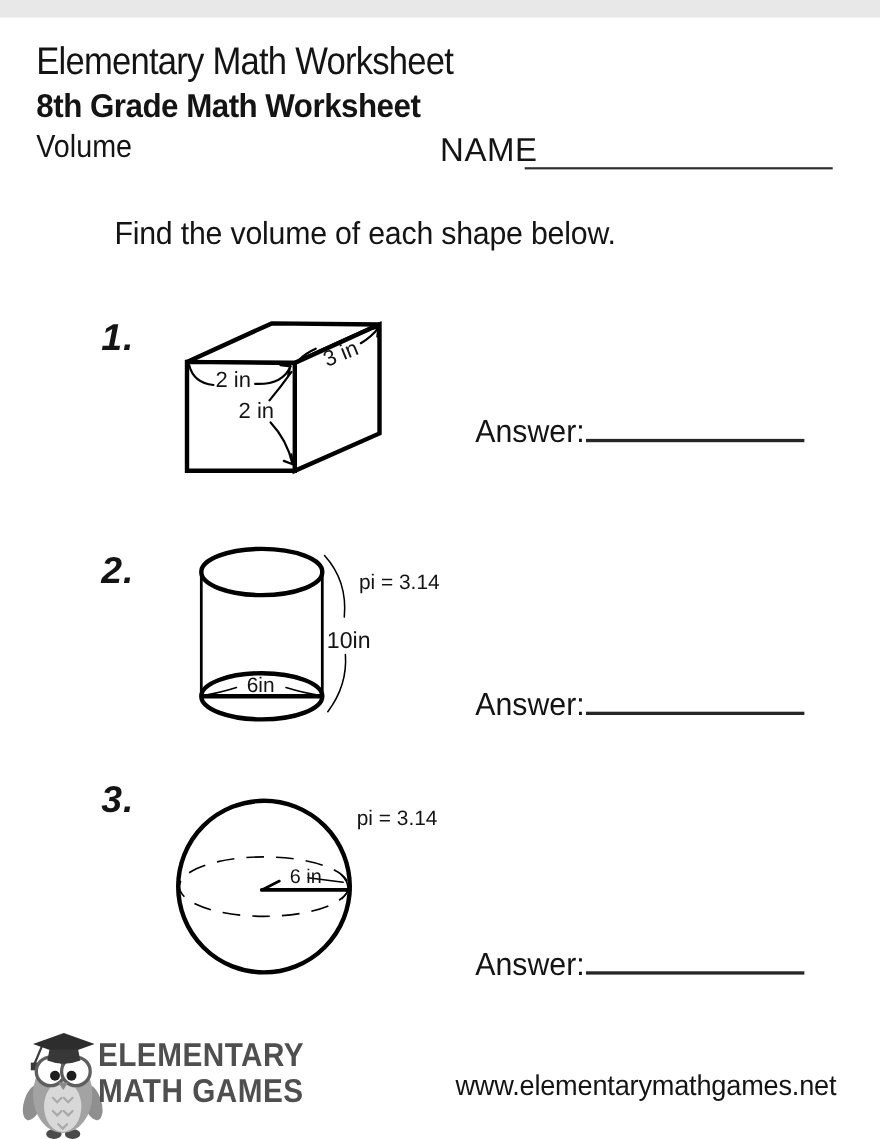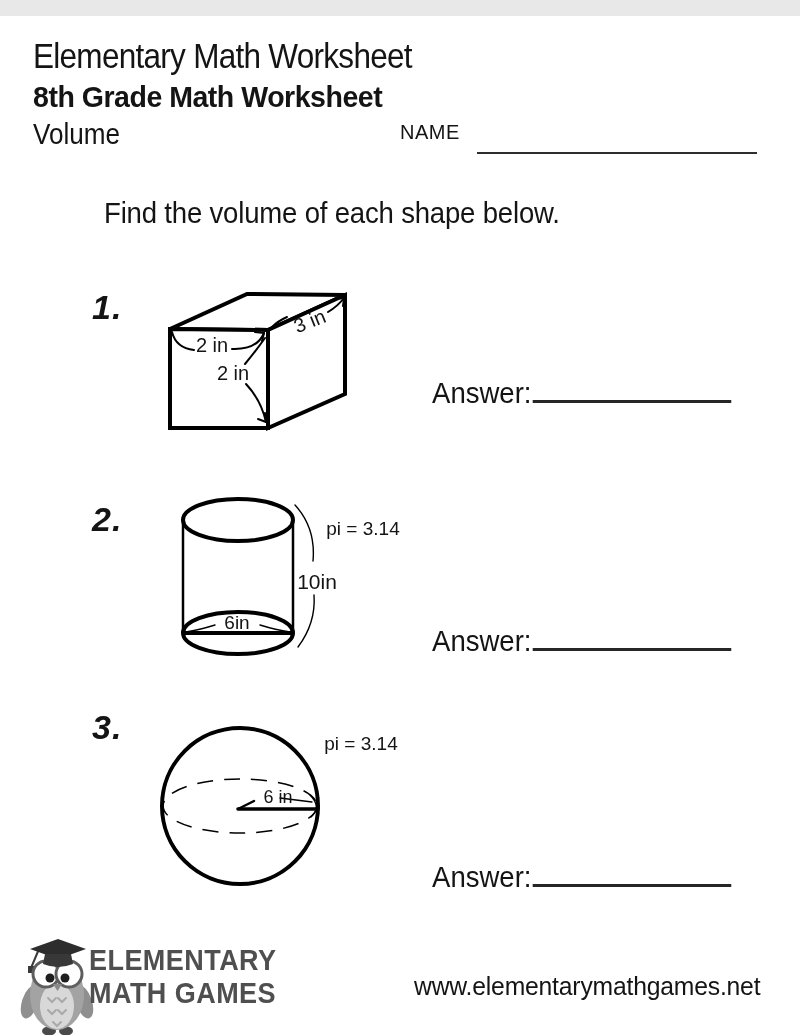--- a/index.html
+++ b/index.html
@@ -11,21 +11,21 @@
     overflow:hidden;
     font-family:"Liberation Sans",sans-serif;
     color:#141414;
   }
   .abs{position:absolute;white-space:nowrap;line-height:1;}
   .condense{transform:scaleX(0.9);transform-origin:left top;}
   .condense95{transform:scaleX(0.95);transform-origin:left top;}
   .title-main{left:33px;top:22px;font-size:35px;letter-spacing:-0.8px;}
   .title-sub{left:33px;top:66px;font-size:30px;font-weight:bold;letter-spacing:-0.5px;}
   .topic{left:33px;top:104px;font-size:29px;}
-  .name-label{left:400px;top:106px;font-size:20px;letter-spacing:0.5px;}
+  .name-label{left:400px;top:106px;font-size:30px;letter-spacing:0.5px;}
   .name-line{left:477px;top:136px;width:280px;border-top:2.5px solid #2e2e2e;height:0;}
 
   .instruction{left:104px;top:183px;font-size:29px;letter-spacing:-0.2px;}
 
   .pnum{font-size:34px;font-weight:bold;font-style:italic;left:92px;letter-spacing:1px;}
   .pnum1{top:274px;}
   .pnum2{top:486px;}
   .pnum3{top:694px;}
 
   .fig{position:absolute;}

